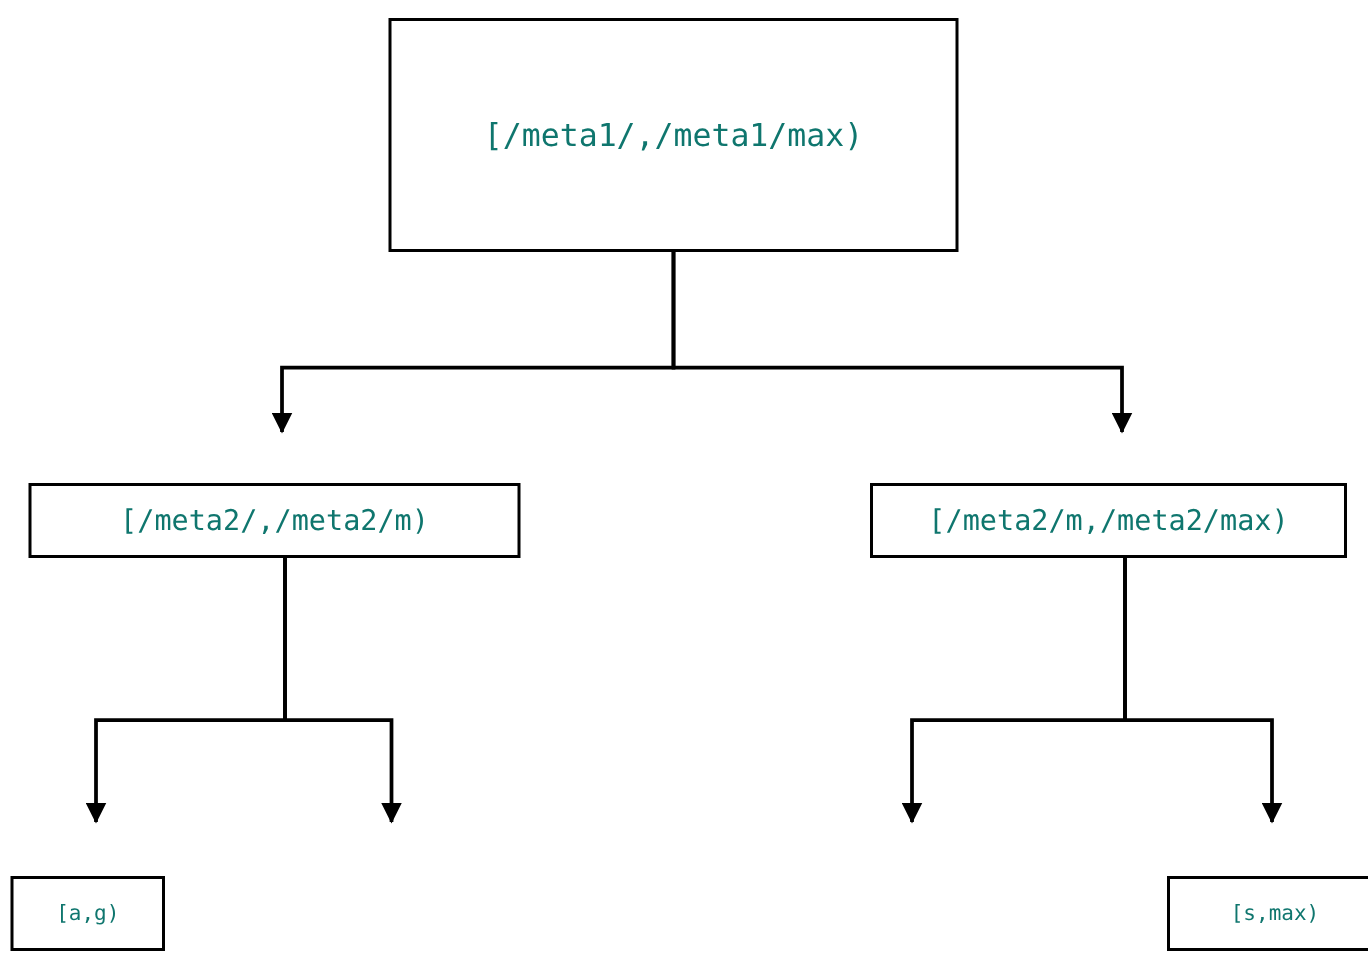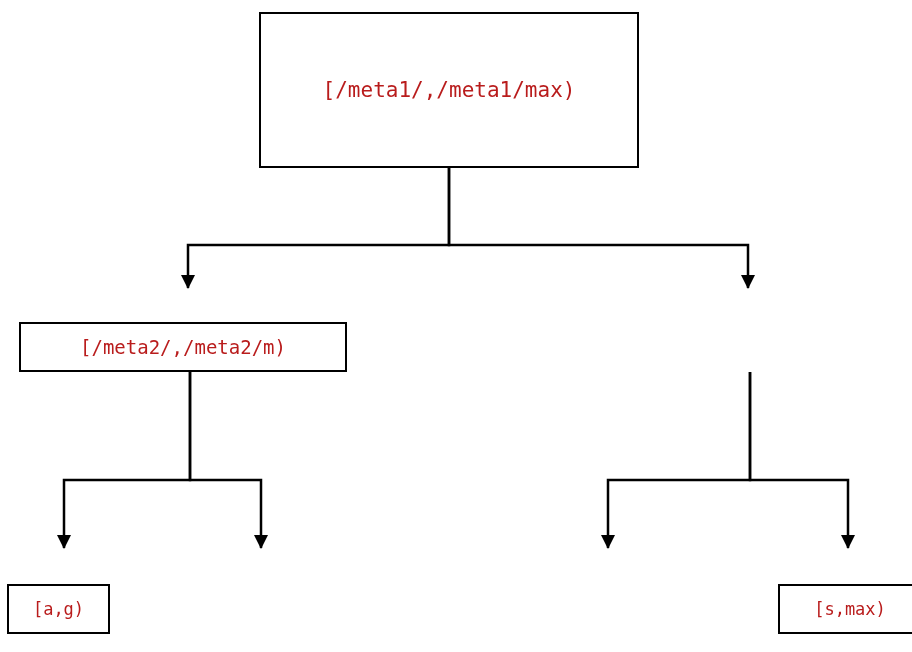--- a/index.html
+++ b/index.html
@@ -26,21 +26,21 @@
     height: 652px;
   }
   .node-box {
     position: absolute;
     box-sizing: border-box;
     background: #ffffff;
     border: 2px solid #000000;
     display: flex;
     align-items: center;
     justify-content: center;
-    color: #b91c1c;
+    color: #0f766e;
     white-space: pre;
     z-index: 2;
   }
   .node-label {
     display: block;
     line-height: 1;
     letter-spacing: 0px;
   }
   
   #node-root {
@@ -69,21 +69,21 @@
   #node-mid-right .node-label {
     font-size: 19px;
     text-align: center;
   }
   
   .leaf-box {
     top: 584px;
     height: 50px;
   }
   .leaf-box .node-label {
-    font-size: 17px;
+    font-size: 14px;
   }
   #node-leaf-ag   { left: 7px;   width: 103px; }
   #node-leaf-gm   { left: 207px; width: 98px;  }
   #node-leaf-ms   { left: 553px; width: 102px; }
   #node-leaf-smax { left: 778px; width: 144px; }
 </style>
 </head>
 <body>
 
 <div id="diagram-canvas">
@@ -118,20 +118,23 @@
   </svg>
 
   <div class="node-box" id="node-root">
     <span class="node-label">[/meta1/,/meta1/max)</span>
   </div>
 
   <div class="node-box" id="node-mid-left">
     <span class="node-label">[/meta2/,/meta2/m)</span>
   </div>
 
+  <div class="node-box" id="node-mid-right">
+    <span class="node-label">[/meta2/m,/meta2/max)</span>
+  </div>
 
   <div class="node-box leaf-box" id="node-leaf-ag">
     <span class="node-label">[a,g)</span>
   </div>
 
 
 
   <div class="node-box leaf-box" id="node-leaf-smax">
     <span class="node-label">[s,max)</span>
   </div>

